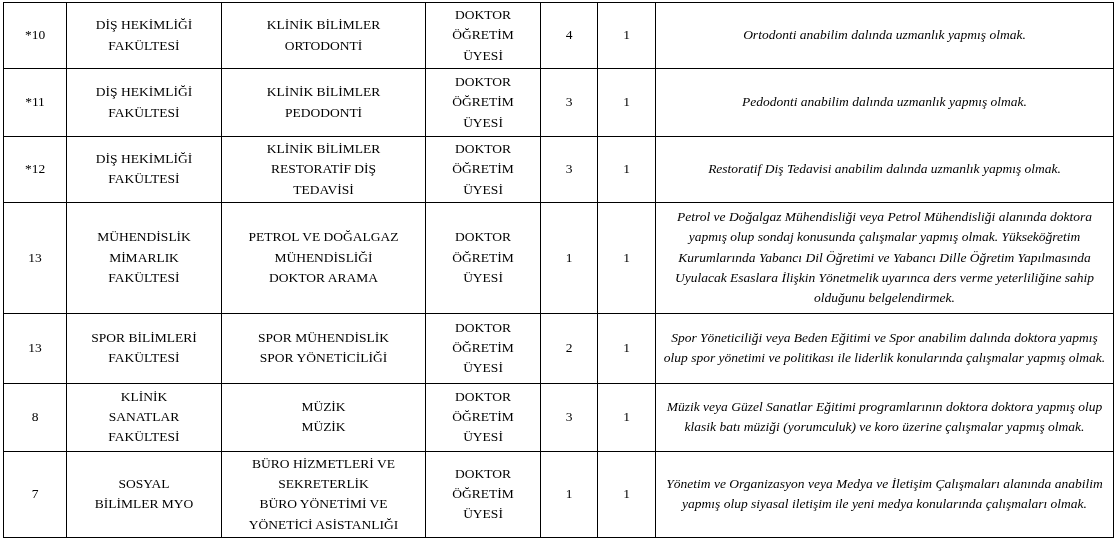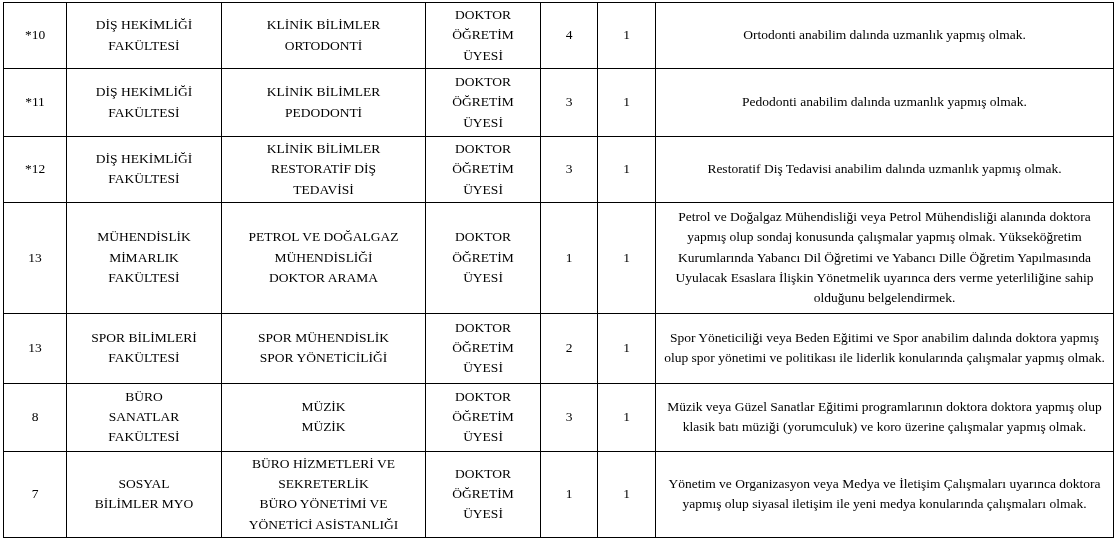--- a/index.html
+++ b/index.html
@@ -31,20 +31,21 @@
     padding: 2px 4px;
     overflow: hidden;
   }
   td.pre {
     white-space: pre-line;
   }
   td.desc {
     text-align: left;
     padding: 4px 10px 4px 8px;
     line-height: 1.55;
+    font-style: italic;
   }
   
   tr.r0 { height: 66px; }
   tr.r1 { height: 68px; }
   tr.r2 { height: 65px; }
   tr.r3 { height: 111px; }
   tr.r4 { height: 70px; }
   tr.r5 { height: 68px; }
   tr.r6 { height: 86px; }
 </style>
@@ -125,21 +126,21 @@
 SPOR YÖNETİCİLİĞİ</td>
       <td class="pre">DOKTOR
 ÖĞRETİM
 ÜYESİ</td>
       <td>2</td>
       <td>1</td>
       <td class="desc">Spor Yöneticiliği veya Beden Eğitimi ve Spor anabilim dalında doktora yapmış olup spor yönetimi ve politikası ile liderlik konularında çalışmalar yapmış olmak.</td>
     </tr>
     <tr class="r5">
       <td>8</td>
-      <td class="pre">BÜRO
+      <td class="pre">KLİNİK
 SANATLAR
 FAKÜLTESİ</td>
       <td class="pre">MÜZİK
 MÜZİK</td>
       <td class="pre">DOKTOR
 ÖĞRETİM
 ÜYESİ</td>
       <td>3</td>
       <td>1</td>
       <td class="desc">Müzik veya Güzel Sanatlar Eğitimi programlarının doktora doktora yapmış olup klasik batı müziği (yorumculuk) ve koro üzerine çalışmalar yapmış olmak.</td>
@@ -150,16 +151,16 @@
 BİLİMLER MYO</td>
       <td class="pre">BÜRO HİZMETLERİ VE
 SEKRETERLİK
 BÜRO YÖNETİMİ VE
 YÖNETİCİ ASİSTANLIĞI</td>
       <td class="pre">DOKTOR
 ÖĞRETİM
 ÜYESİ</td>
       <td>1</td>
       <td>1</td>
-      <td class="desc">Yönetim ve Organizasyon veya Medya ve İletişim Çalışmaları uyarınca doktora yapmış olup siyasal iletişim ile yeni medya konularında çalışmaları olmak.</td>
+      <td class="desc">Yönetim ve Organizasyon veya Medya ve İletişim Çalışmaları alanında anabilim yapmış olup siyasal iletişim ile yeni medya konularında çalışmaları olmak.</td>
     </tr>
   </tbody>
 </table>
 
 </body></html>

